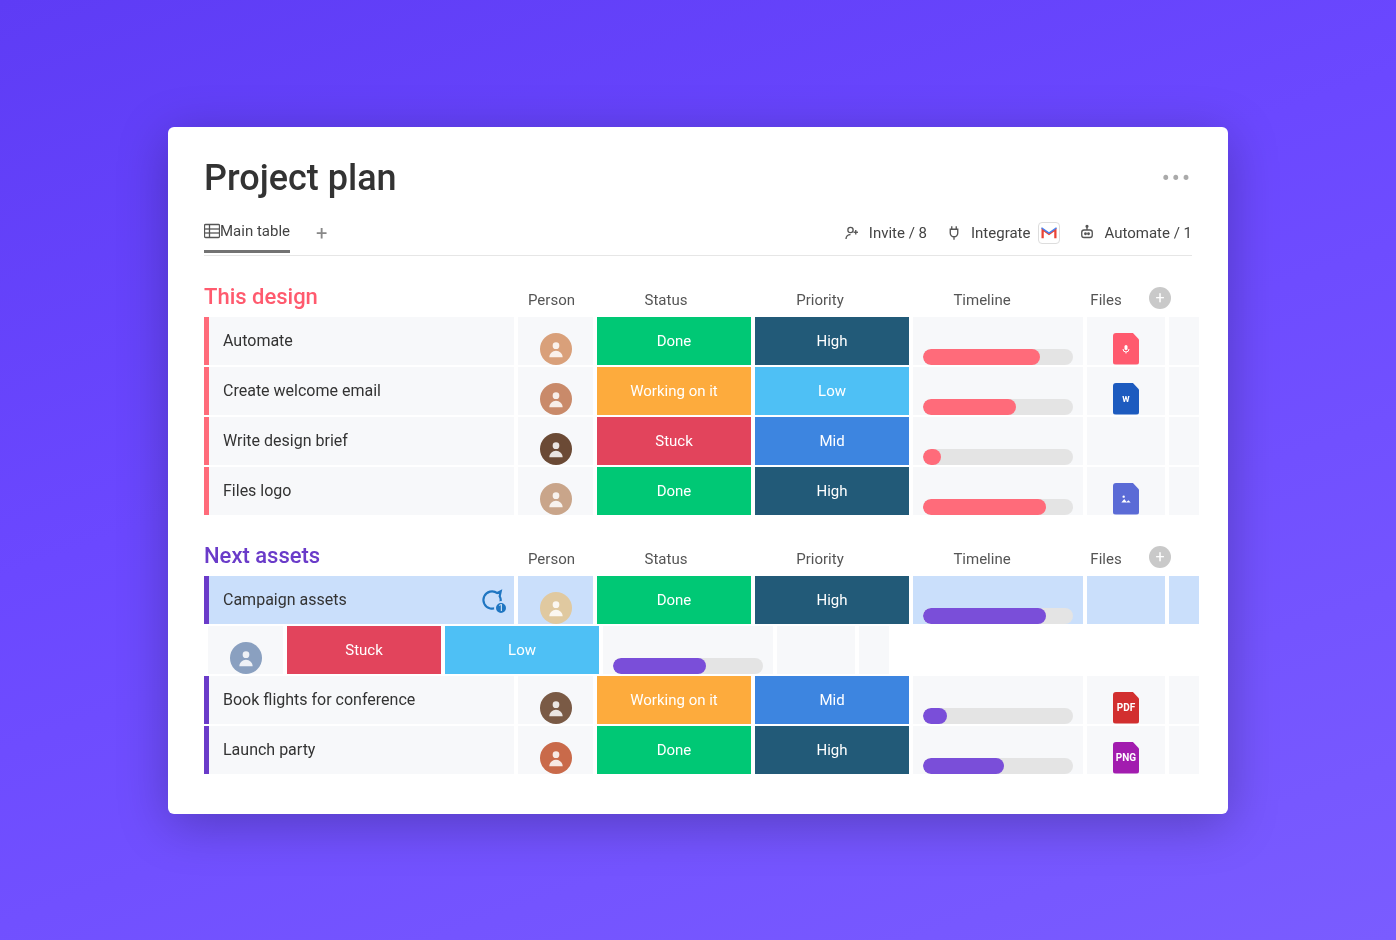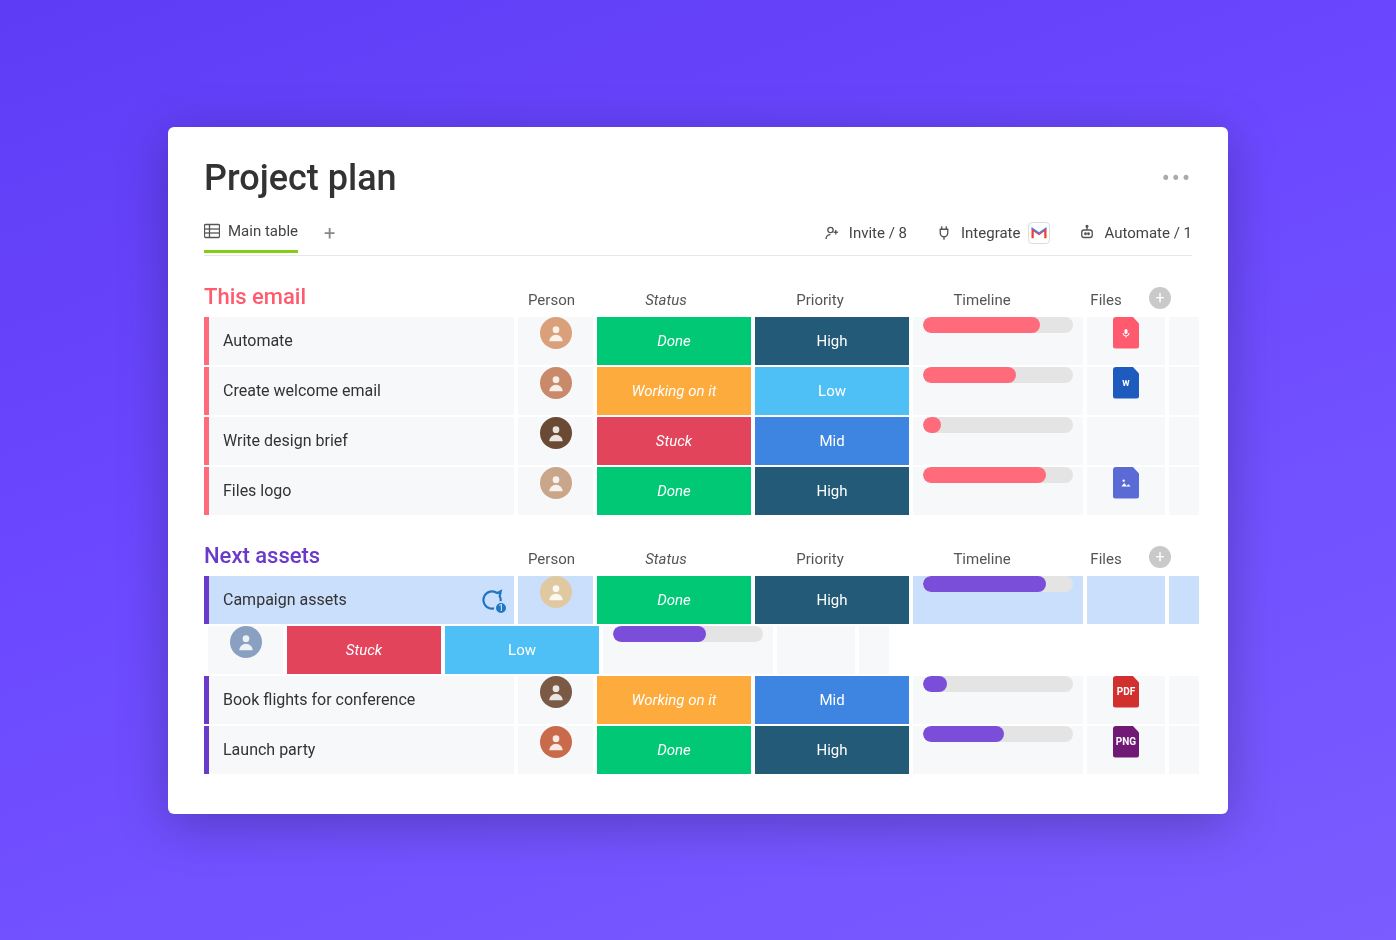--- a/index.html
+++ b/index.html
@@ -34,45 +34,45 @@
   .toolbar {
     display: flex;
     align-items: center;
     justify-content: space-between;
     margin-top: 22px;
     border-bottom: 1px solid #e6e6e6;
     padding-bottom: 0;
   }
   .toolbar-left { display: flex; align-items: center; gap: 26px; }
   .tab {
-    display: flex; align-items: center; gap: 8px;
+    display: flex; align-items: center; 
     font-size: 15px; color: #444;
     padding-bottom: 10px;
-    border-bottom: 3px solid #84cc16;
+    border-bottom: 3px solid #737373;
     cursor: pointer;
   }
   .table-icon { width: 16px; height: 16px; display:inline-block; }
   .plus-small { color:#888; font-size:20px; cursor:pointer; padding-bottom:10px; }
-  .toolbar-right { display: flex; align-items: center; gap: 28px; font-size: 15px; color:#444; padding-bottom:10px;}
+  .toolbar-right { display: flex; align-items: center; gap: 18px; font-size: 15px; color:#444; padding-bottom:10px;}
   .tool-item { display:flex; align-items:center; gap:8px; cursor:pointer; }
   .tool-item svg { width:18px; height:18px; }
   .gmail-badge {
     width:22px; height:22px; border:1px solid #ddd; border-radius:4px;
     display:flex; align-items:center; justify-content:center; font-size:11px; font-weight:700;
   }
   .group { margin-top: 28px; }
   .group-header-row { display:flex; align-items:flex-end; }
   .group-title { font-size: 22px; font-weight:500; flex: 0 0 310px; padding-bottom:6px;}
   .group-title.pink { color:#ff5a6e; }
   .group-title.purple { color:#6a3bc9; }
   .col-head {
     font-size:15px; color:#555; text-align:center; padding-bottom:6px;
   }
   .c-person { flex:0 0 75px; }
-  .c-status { flex:0 0 154px;font-style:italic; }
+  .c-status { flex:0 0 154px; }
   .c-priority{ flex:0 0 154px; }
   .c-timeline{ flex:0 0 170px; }
   .c-files  { flex:0 0 78px; }
   .c-add    { flex:0 0 30px; text-align:center; }
   .add-col-btn {
     width:22px; height:22px; border-radius:50%; background:#c9c9c9; color:#fff;
     display:inline-flex; align-items:center; justify-content:center; font-size:16px; cursor:pointer;
   }
   .row {
     display:flex; align-items:stretch; height:48px; margin-top:2px;
@@ -80,21 +80,21 @@
   .task-cell {
     flex:0 0 310px; display:flex; align-items:center;
     border-left:5px solid;
     background:#f7f8fa; padding-left:14px; font-size:16px; color:#333;
     justify-content:space-between; padding-right:10px;
   }
   .task-cell.selected { background:#cadffb; }
   .border-pink { border-left-color:#ff6b7a; }
   .border-purple { border-left-color:#6a3bc9; }
   .cell {
-    display:flex; align-items:flex-start; justify-content:center;
+    display:flex; align-items:flex-end; justify-content:center;
     margin-left:4px; background:#f7f8fa;
   }
   .cell.selected{ background:#cadffb; }
   .avatar {
     width:32px; height:32px; border-radius:50%;
     display:flex; align-items:center; justify-content:center;
     color:#fff; font-weight:600; font-size:13px;
   }
   .status-pill, .priority-pill {
     width:100%; height:100%; display:flex; align-items:center; justify-content:center;
@@ -177,21 +177,21 @@
             <circle cx="12" cy="3" r="1.2" fill="#555"></circle>
           </svg>
         <span>Automate / 1</span>
       </div>
     </div>
   </div>
 
   <div id="groups-mount">
       <div class="group">
         <div class="group-header-row">
-          <div class="group-title pink">This email</div>
+          <div class="group-title pink">This design</div>
           <div class="col-head c-person">Person</div>
           <div class="col-head c-status">Status</div>
           <div class="col-head c-priority">Priority</div>
           <div class="col-head c-timeline">Timeline</div>
           <div class="col-head c-files">Files</div>
           <div class="col-head c-add"><span class="add-col-btn">+</span></div>
         </div>
         <div class="row">
           <div class="task-cell border-pink">
             <span>Automate</span>
@@ -420,20 +420,20 @@
           </div>
           <div class="cell c-priority">
             <div class="priority-pill" style="background: rgb(34, 90, 120);">High</div>
           </div>
           <div class="cell c-timeline">
             <div class="timeline-bar">
               <div class="timeline-fill tf-purple" style="width: 54%;"></div>
             </div>
           </div>
           <div class="cell c-files">
-            <div class="file-icon" style="background: #701a75;">PNG</div>
+            <div class="file-icon" style="background: #a21caf;">PNG</div>
           </div>
           <div class="cell c-add"></div>
         </div>
       </div>
     </div>
 
 </div>
 
 </body></html>

